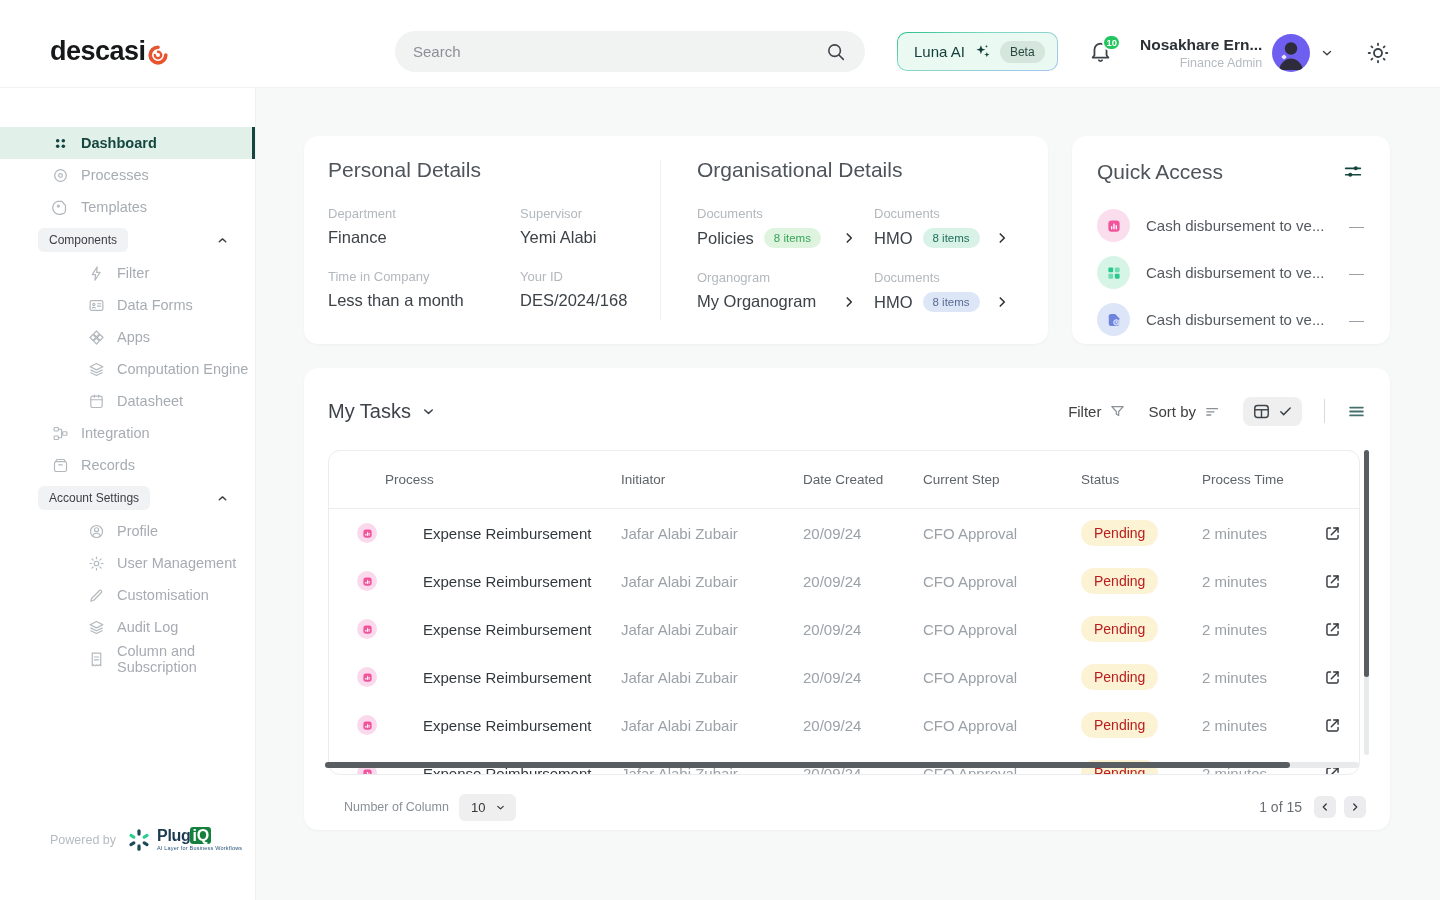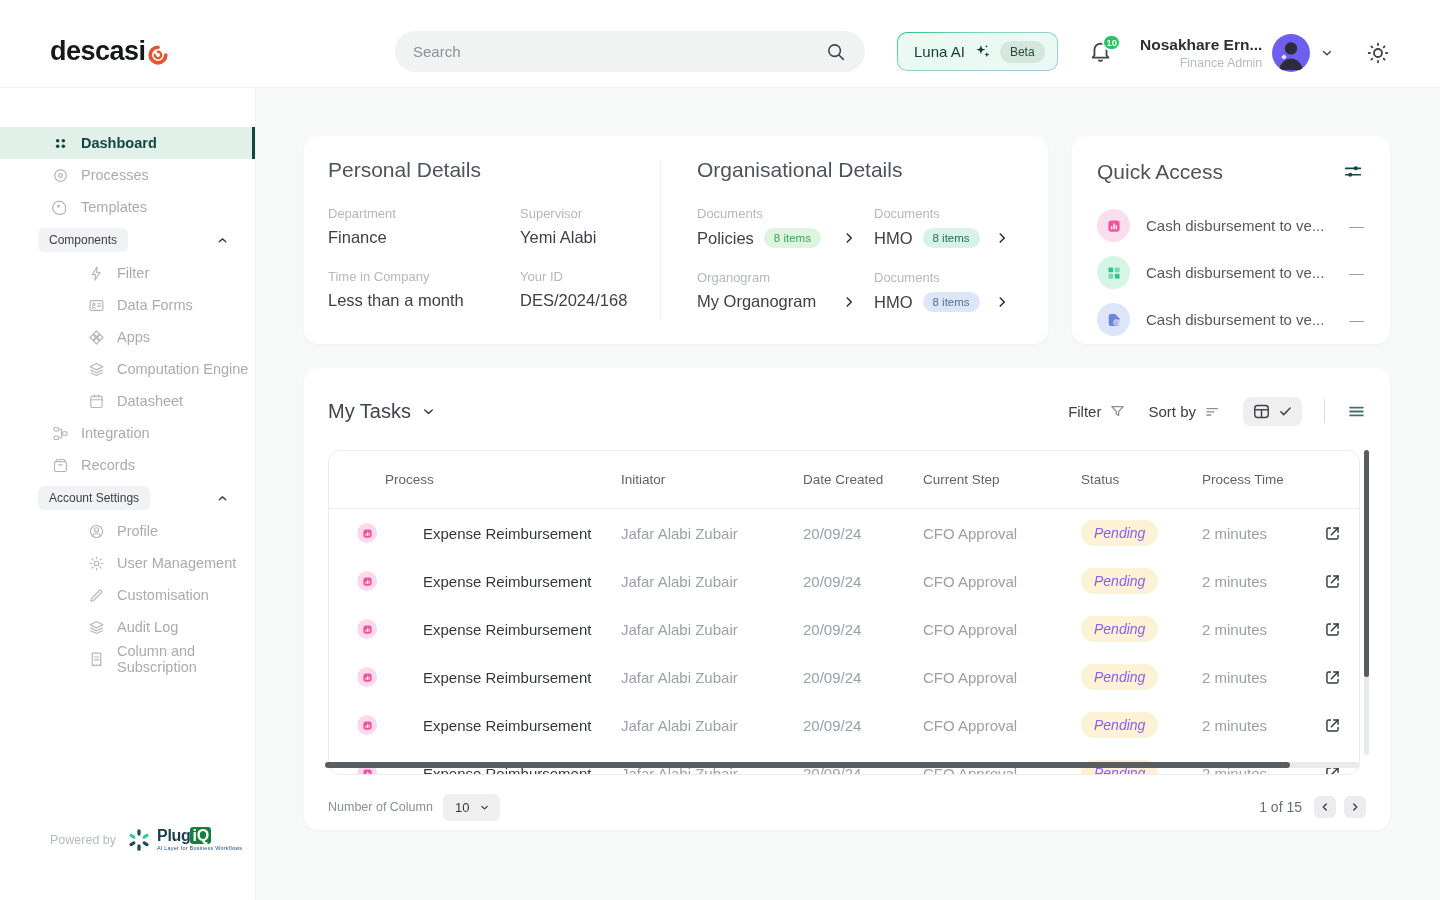--- a/index.html
+++ b/index.html
@@ -115,32 +115,32 @@
     border:1px solid #ececee; border-radius:12px; overflow:hidden; background:#fff; }
   .tgrid { display:grid; grid-template-columns:28px 236px 182px 120px 158px 121px 121px 1fr;
     align-items:center; padding:0 28px; }
   .thead { height:58px; border-bottom:1px solid #ececee; }
   .th { font-size:13.5px; color:#5f646a; font-weight:500; }
   .trow { height:48px; }
   .proc-ic { width:20px; height:20px; border-radius:50%; background:#fbd9ec;
     display:flex; align-items:center; justify-content:center; }
   .td-process { font-size:15px; color:#33383d; font-weight:500;margin-left:38px; }
   .td { font-size:15px; color:#9ba1a7; }
-  .status-pill { display:inline-block; background:#fcf3d5; color:#8b5cf6;
-    font-size:14px; padding:5px 13px; border-radius:999px; justify-self:start;font-style:italic; }
+  .status-pill { display:inline-block; background:#fcf3d5; color:#b91c1c;
+    font-size:14px; padding:5px 13px; border-radius:999px; justify-self:start; }
   .row-link { color:#33383d; cursor:pointer; justify-self:start; }
 
   .vscroll { position:absolute; right:21px; top:82px; width:5px; height:305px;
     background:#e9eaeb; border-radius:3px; }
   .vscroll-thumb { width:5px; height:227px; background:#585d62; border-radius:3px; cursor:pointer; }
   .hscroll { position:absolute; left:21px; top:394px; width:1034px; height:6px;
     background:#e9eaeb; border-radius:3px; }
   .hscroll-thumb { width:965px; height:6px; background:#585d62; border-radius:3px; cursor:pointer; }
 
-  .tasks-footer { position:absolute; left:24px; right:24px; top:424px; height:30px;
+  .tasks-footer { position:absolute; left:40px; right:24px; top:424px; height:30px;
     display:flex; align-items:center; }
   .cols-label { font-size:12.5px; color:#8a9096; }
   .cols-select { margin-left:10px; display:flex; align-items:center; gap:10px;
     background:#efefef; border-radius:6px; height:27px; padding:0 10px 0 12px;
     font-size:13px; color:#33383d; cursor:pointer; }
   .pager { margin-left:auto; display:flex; align-items:center; gap:8px; }
   .page-info { font-size:14px; color:#6a6f75; margin-right:4px; }
   .pg-btn { width:22px; height:22px; border-radius:6px; background:#ececee;
     display:flex; align-items:center; justify-content:center; cursor:pointer; color:#33383d; }
 </style>

